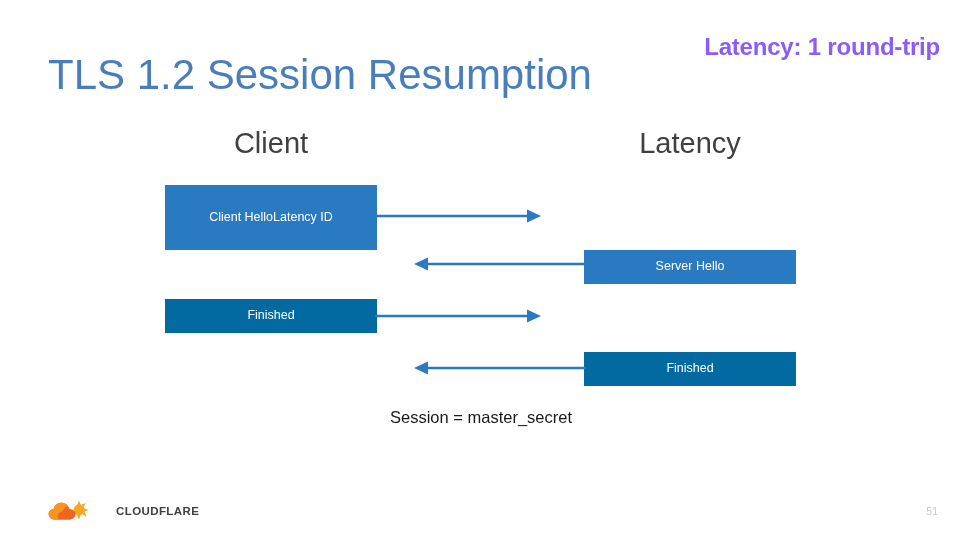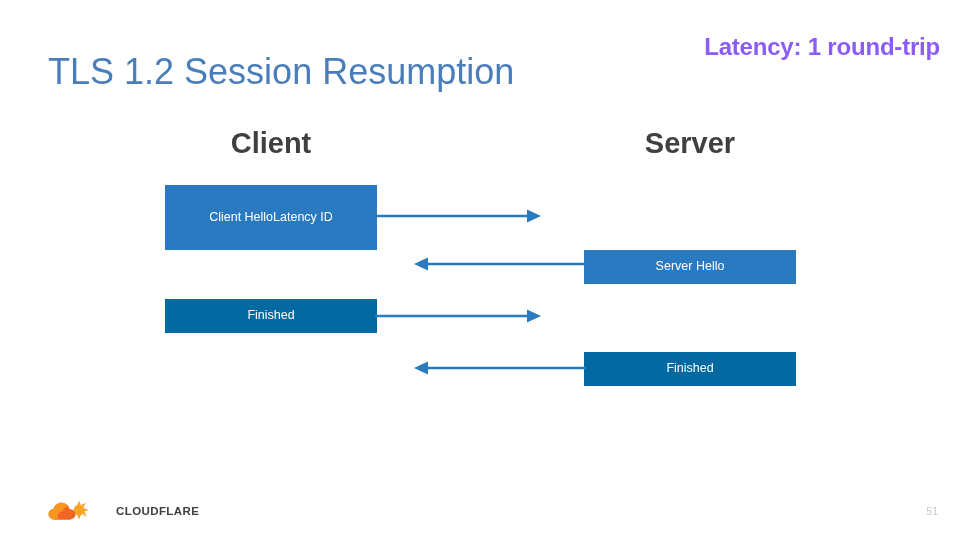--- a/index.html
+++ b/index.html
@@ -16,21 +16,21 @@
     height: 540px;
     background: #ffffff;
     overflow: hidden;
   }
 
   
   #slide-title {
     position: absolute;
     left: 48px;
     top: 52px;
-    font-size: 36px;
+    font-size: 42px;
     font-weight: 400;
     color: #4a7ebb;
     letter-spacing: 0px;
     white-space: nowrap;
     line-height: 1.1;
   }
 
   
   #latency-note {
     position: absolute;
@@ -40,21 +40,21 @@
     font-weight: bold;
     color: #8b5cf6;
     white-space: nowrap;
     letter-spacing: -0.2px;
   }
 
   
   .col-heading {
     position: absolute;
     font-size: 29px;
-    font-weight: 700;
+    font-weight: 400;
     color: #404040;
     text-align: center;
     white-space: nowrap;
   }
   #heading-client { left: 165px; top: 127px; width: 212px; }
   #heading-server { left: 584px; top: 127px; width: 212px; }
 
   
   .msg-box {
     position: absolute;
@@ -137,21 +137,21 @@
 </head>
 <body>
 
 <div id="slide">
 
   <div id="slide-title">TLS 1.2 Session Resumption</div>
 
   <div id="latency-note">Latency: 1 round-trip</div>
 
   <div class="col-heading" id="heading-client">Client</div>
-  <div class="col-heading" id="heading-server">Server</div>
+  <div class="col-heading" id="heading-server">Latency</div>
 
   <div class="msg-box box-blue" id="box-client-hello">
     <span class="msg-line">Client Hello</span>
     <span class="msg-line">Latency ID</span>
   </div>
 
   <div class="msg-box box-blue" id="box-server-hello">
     <span class="msg-line">Server Hello</span>
   </div>
 
@@ -176,20 +176,23 @@
   <svg class="arrow" id="arrow-3" viewBox="0 0 166 18" preserveAspectRatio="none">
     <line x1="0" y1="9" x2="152" y2="9" stroke="#2a7ac2" stroke-width="2.6"></line>
     <polygon points="152,2.5 166,9 152,15.5" fill="#2a7ac2"></polygon>
   </svg>
 
   <svg class="arrow" id="arrow-4" viewBox="0 0 172 18" preserveAspectRatio="none">
     <line x1="14" y1="9" x2="172" y2="9" stroke="#2a7ac2" stroke-width="2.6"></line>
     <polygon points="14,2.5 0,9 14,15.5" fill="#2a7ac2"></polygon>
   </svg>
 
+  <div class="caption" id="caption-session">
+    <span>Session = master_secret</span>
+  </div>
 
   <div id="logo">
     <svg id="logo-mark" width="46" height="22" viewBox="0 0 46 22">
 
       <g fill="#f6a623">
         <circle cx="31" cy="10" r="5.4"></circle>
         <polygon points="31,0.5 33,5.5 29,5.5"></polygon>
         <polygon points="40.5,10 35.5,12 35.5,8"></polygon>
         <polygon points="38,3 35.2,7.2 33.4,4.6"></polygon>
         <polygon points="38.5,17 34.2,13.8 36.6,11.6"></polygon>

